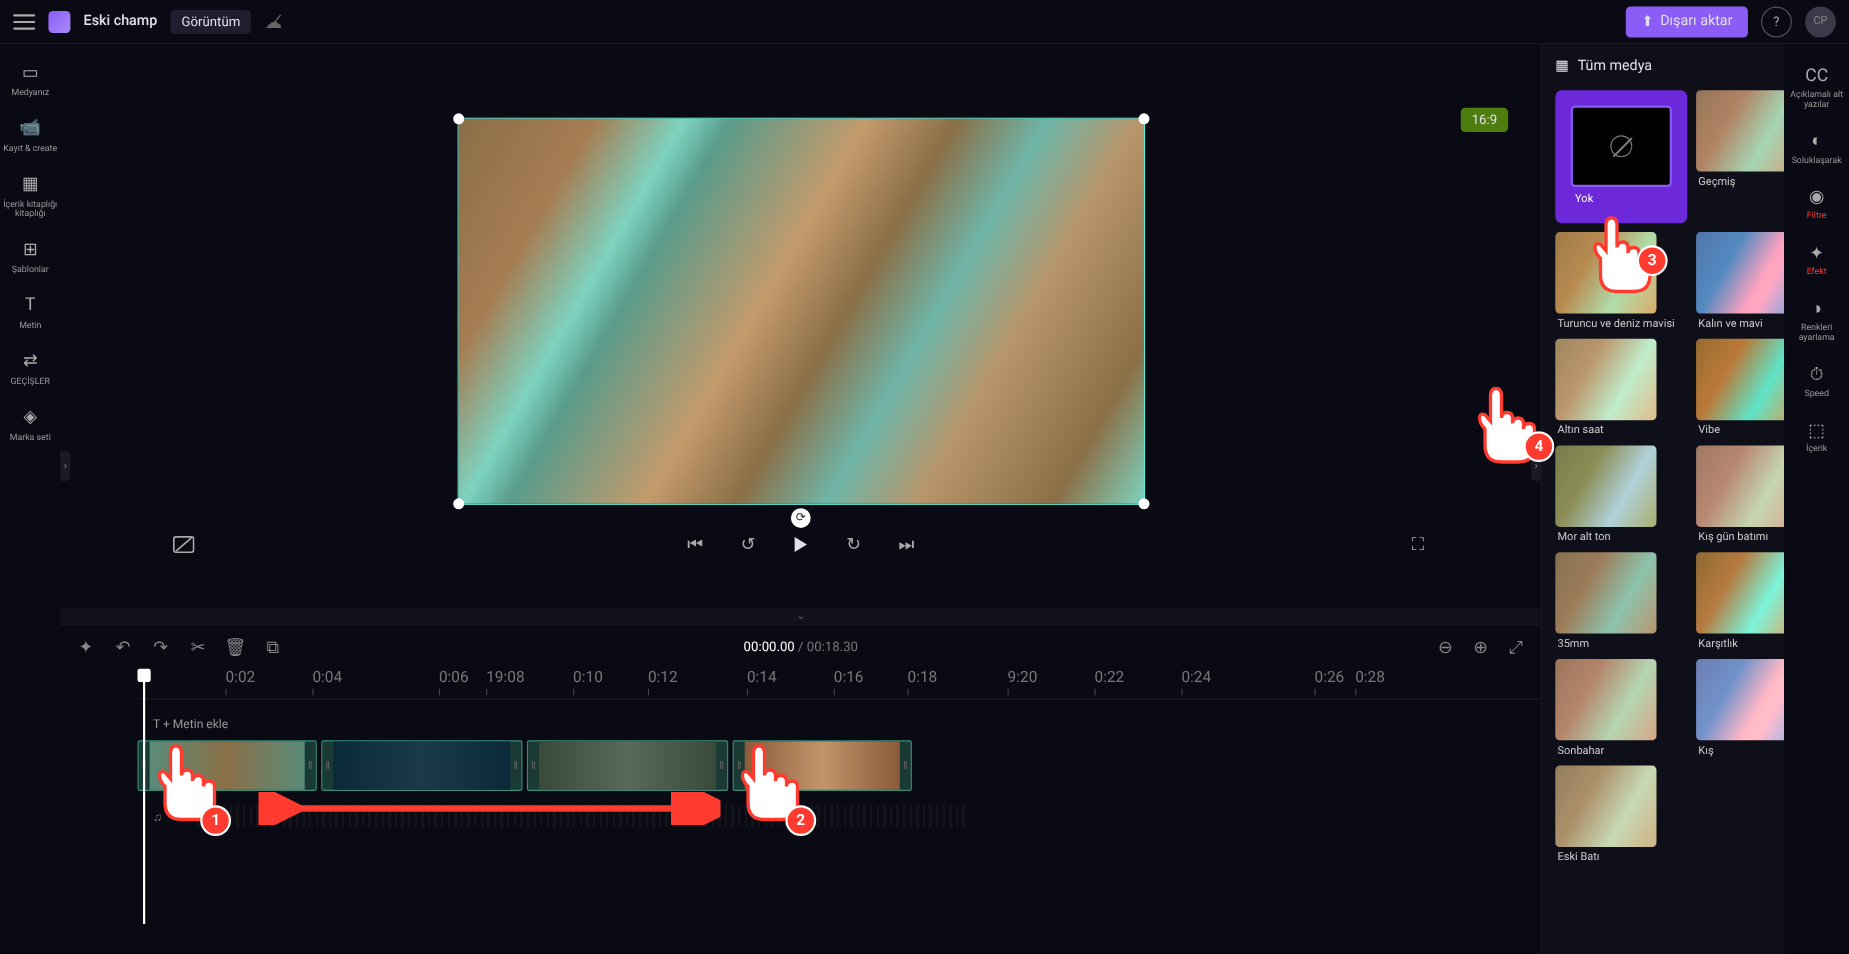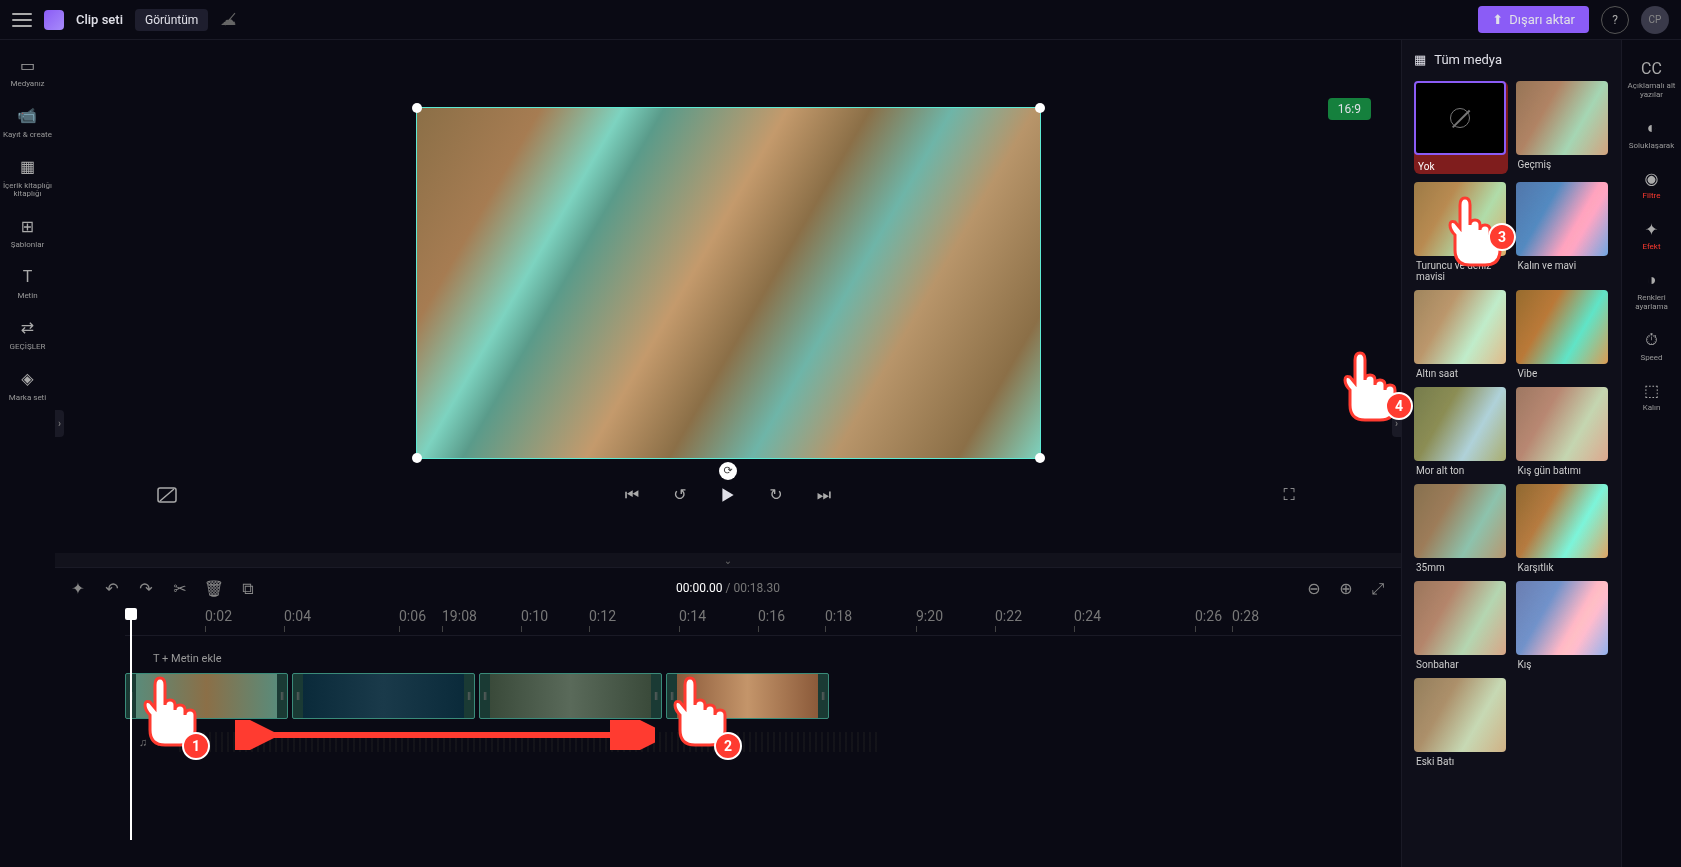--- a/index.html
+++ b/index.html
@@ -16,21 +16,21 @@
 .help-btn{width:28px;height:28px;border:1.5px solid #555;border-radius:50%;display:flex;align-items:center;justify-content:center;font-size:12px;cursor:pointer;color:#aaa}
 .avatar{width:28px;height:28px;background:#3a3a4a;border-radius:50%;display:flex;align-items:center;justify-content:center;font-size:10px;color:#888}
 .main-area{display:flex;height:calc(100% - 40px)}
 .left-sidebar{width:55px;background:#0a0a14;display:flex;flex-direction:column;align-items:center;padding-top:8px;gap:4px}
 .sb-item{display:flex;flex-direction:column;align-items:center;gap:4px;padding:6px 2px;cursor:pointer;width:100%}
 .sb-icon{width:22px;height:22px;display:flex;align-items:center;justify-content:center;color:#aaa}
 .sb-label{font-size:8px;color:#999;text-align:center;line-height:1.1}
 .expand-btn{position:absolute;left:55px;top:410px;background:#1a1a26;padding:8px 3px;border-radius:0 4px 4px 0;cursor:pointer;font-size:10px;color:#888}
 .center-col{flex:1;display:flex;flex-direction:column;position:relative}
 .preview-area{flex:1;display:flex;flex-direction:column;align-items:center;justify-content:center;position:relative;padding:30px 60px 10px}
-.aspect-badge{position:absolute;top:58px;right:30px;background:#15803d;padding:4px 10px;border-radius:4px;font-size:12px;cursor:pointer}
+.aspect-badge{position:absolute;top:58px;right:30px;background:#4d7c0f;padding:4px 10px;border-radius:4px;font-size:12px;cursor:pointer}
 .video-frame{position:relative;width:625px;height:352px;border:1px solid #5eead4}
 .video-content{width:100%;height:100%;background:linear-gradient(120deg,#8b6f47 0%,#a67c52 15%,#7dd3c0 25%,#5a9b8a 30%,#c49a6c 45%,#8b6f47 55%,#6eb5a8 65%,#b8956a 75%,#8b6f47 90%,#7dd3c0 100%)}
 .handle{position:absolute;width:10px;height:10px;background:#fff;border-radius:50%}
 .h-tl{top:-5px;left:-5px}.h-tr{top:-5px;right:-5px}.h-bl{bottom:-5px;left:-5px}.h-br{bottom:-5px;right:-5px}
 .rotate-handle{position:absolute;bottom:-22px;left:50%;transform:translateX(-50%);width:18px;height:18px;background:#fff;border-radius:50%;display:flex;align-items:center;justify-content:center;font-size:11px;color:#333;cursor:pointer}
 .player-controls{display:flex;align-items:center;gap:24px;margin-top:24px;padding:0 40px;width:100%;justify-content:center;position:relative}
 .pc-btn{cursor:pointer;color:#aaa;display:flex;align-items:center;justify-content:center;width:24px;height:24px}
 .pc-disabled{position:absolute;left:40px}
 .pc-fullscreen{position:absolute;right:40px}
 .play-btn svg{width:18px;height:18px}
@@ -40,38 +40,38 @@
 .tl-tool{cursor:pointer;color:#888;width:18px;height:18px;display:flex;align-items:center;justify-content:center}
 .tl-time{position:absolute;left:50%;transform:translateX(-50%);font-size:12px}
 .tl-time .cur{color:#fff}.tl-time .tot{color:#777}
 .tl-zoom{position:absolute;right:14px;display:flex;gap:14px}
 .ruler{height:28px;position:relative;border-bottom:1px solid #1a1a26;margin-left:70px}
 .tick{position:absolute;top:0;font-size:14px;color:#777}
 .tick::before{content:'';position:absolute;top:18px;left:0;width:1px;height:6px;background:#444}
 .playhead{position:absolute;top:0;left:0;width:12px;height:12px;background:#fff;border-radius:2px;z-index:5}
 .playhead::after{content:'';position:absolute;top:12px;left:5px;width:2px;height:220px;background:#fff}
 .tracks{flex:1;position:relative;margin-left:70px;padding-top:16px}
-.text-track-label{font-size:11px;color:#999;margin-bottom:8px;margin-left:28px}
+.text-track-label{font-size:11px;color:#999;margin-bottom:8px;margin-left:14px}
 .clips-row{display:flex;gap:4px;height:46px;margin-bottom:8px}
 .clip{border:1px solid #3a8b7a;border-radius:2px;position:relative;display:flex;align-items:center;background:#1a3a34}
 .clip-thumb{height:100%;flex:1}
 .c1{width:163px}.c1 .clip-thumb{background:linear-gradient(90deg,#5a8b7a,#8b6f47,#5a8b7a)}
 .c2{width:183px}.c2 .clip-thumb{background:linear-gradient(90deg,#0a2a3a,#1a3a4a,#0a2a3a)}
 .c3{width:183px}.c3 .clip-thumb{background:linear-gradient(90deg,#3a4a3a,#5a6a5a,#3a4a3a)}
 .c4{width:163px}.c4 .clip-thumb{background:linear-gradient(90deg,#8b5a3a,#c4956a,#8b5a3a)}
 .clip-handle{width:10px;height:100%;display:flex;align-items:center;justify-content:center;color:#666;font-size:10px;cursor:ew-resize}
 .audio-track{height:30px;display:flex;align-items:center;gap:8px;color:#777;font-size:11px;margin-left:14px}
 .audio-wave{height:20px;flex:1;background:repeating-linear-gradient(90deg,#222 0,#222 2px,transparent 2px,transparent 6px);opacity:0.4;max-width:700px}
 .right-panel{width:220px;background:#0f0f1a;border-left:1px solid #1a1a26;display:flex;flex-direction:column;padding:12px;overflow-y:auto}
 .rp-header{display:flex;align-items:center;gap:8px;margin-bottom:14px;font-size:13px}
 .filter-grid{display:grid;grid-template-columns:1fr 1fr;gap:8px}
 .filter-item{cursor:pointer}
 .filter-thumb{width:92px;height:74px;border-radius:4px;background:linear-gradient(120deg,#8b6f47,#a67c52,#7dd3c0,#c49a6c)}
 .filter-item.selected .filter-thumb{background:#000;border:2px solid #8b5cf6;display:flex;align-items:center;justify-content:center}
-.filter-item.selected{background:#7f1d1d;border-radius:6px;padding:0}
+.filter-item.selected{background:#6d28d9;border-radius:6px;padding:14px}
 .filter-label{font-size:10px;color:#ccc;margin-top:4px;padding:0 2px}
 .filter-item.selected .filter-label{color:#fff;padding:2px 4px}
 .no-icon{width:20px;height:20px;border:1.5px solid #777;border-radius:50%;position:relative}
 .no-icon::after{content:'';position:absolute;width:24px;height:1.5px;background:#777;top:9px;left:-2px;transform:rotate(-45deg)}
 .far-right{width:60px;background:#0a0a14;border-left:1px solid #1a1a26;display:flex;flex-direction:column;align-items:center;padding-top:12px;gap:6px}
 .fr-item{display:flex;flex-direction:column;align-items:center;gap:4px;padding:6px 2px;cursor:pointer;width:100%}
 .fr-icon{width:20px;height:20px;display:flex;align-items:center;justify-content:center;color:#aaa}
 .fr-label{font-size:8px;color:#999;text-align:center;line-height:1.1}
 .fr-item.hl .fr-label{color:#ff3b30}
 .annotation-hand{position:absolute;z-index:100;pointer-events:none}
@@ -96,21 +96,21 @@
 </head>
 <body>
 
 <div class="top-bar">
   <div class="hamburger">
       <span></span>
       <span></span>
       <span></span>
     </div>
   <div class="logo-box"></div>
-  <div class="app-name">Clip seti</div>
+  <div class="app-name">Eski champ</div>
   <div class="view-btn">Görüntüm</div>
   <div class="cloud-off">☁̸</div>
   <div class="spacer"></div>
   <div class="export-btn">
     <span>⬆</span>
     <span>Dışarı aktar</span>
   </div>
   <div class="help-btn">?</div>
   <div class="avatar">CP</div>
 </div>
@@ -332,21 +332,21 @@
       <div class="fr-item">
         <div class="fr-icon">◑</div>
         <div class="fr-label">Renkleri ayarlama</div>
       </div>
       <div class="fr-item">
         <div class="fr-icon">⏱</div>
         <div class="fr-label">Speed</div>
       </div>
       <div class="fr-item">
         <div class="fr-icon">⬚</div>
-        <div class="fr-label">Kalın</div>
+        <div class="fr-label">İçerik</div>
       </div>
     </div>
 </div>
 
 <svg class="anno-arrow" style="left:235px;top:720px" width="420" height="30">
     <defs>
       <marker id="ah" markerWidth="10" markerHeight="10" refX="5" refY="5" orient="auto">
         <path d="M0,0 L10,5 L0,10 Z" fill="#ff3b30"></path>
       </marker>
     </defs>

